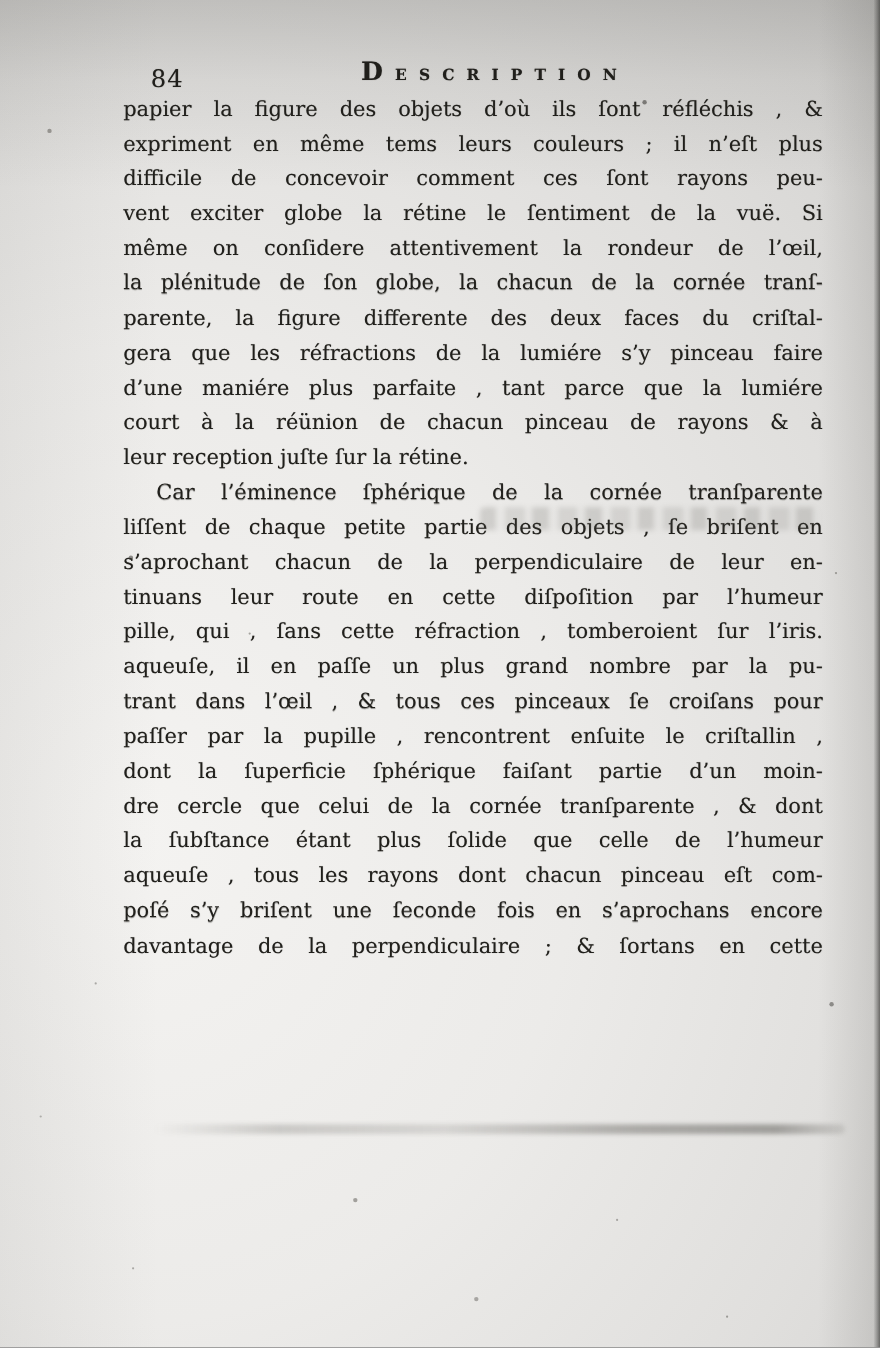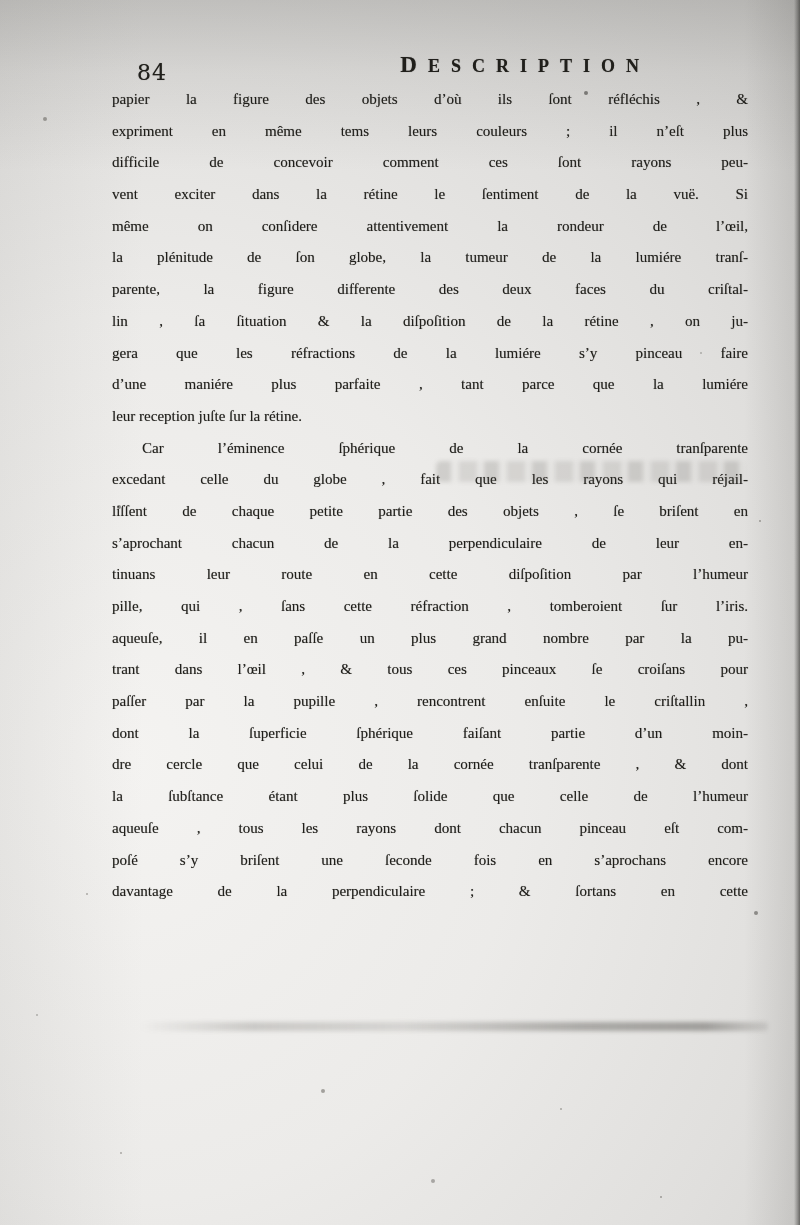--- a/index.html
+++ b/index.html
@@ -19,50 +19,48 @@
       radial-gradient(130% 95% at 16% 62%, #f4f3f1 0%, #ecebe9 38%, #e0dfdd 66%, #d4d3d1 88%, #cbcac8 100%);
     font-family: "DejaVu Serif", "Liberation Serif", serif;
     color: var(--ink, #201f1b);
   }
   
   .running-header {
     position: absolute;
     left: 250px;
     top: 52px;
     width: 400px;
-    text-align: right;
-    font-size: 18px;
+    text-align: center;
+    font-size: 14px;
     font-weight: 700;
     letter-spacing: 11px;
     color: var(--ink, #201f1b);
     text-shadow: 0 0 0.8px rgba(32,31,27,0.55);
     white-space: nowrap;
-    font-family: Liberation Serif, serif;
   }
   .running-header::first-letter {
     font-size: 23px;
   }
   .page-number {
     position: absolute;
     left: 137px;
     top: 60px;
     font-size: 22px;
     letter-spacing: 1px;
     text-shadow: 0 0 0.8px rgba(32,31,27,0.5);
   }
   
   .text-block {
     position: absolute;
     left: 112px;
     top: 84px;
     width: 636px;
-    font-size: 15px;
+    font-size: 19px;
     line-height: 31.7px;
     text-shadow: 0.2px 0.2px 0.7px rgba(32,31,27,0.45);
-    font-family: Liberation Serif, serif;
   }
   .line {
     height: 31.7px;
     white-space: nowrap;
     text-align: justify;
     text-align-last: justify;
     text-justify: inter-word;
   }
   .line.last {
     text-align-last: left;
@@ -137,32 +135,31 @@
 <body>
 
 <div class="scan">
   <div class="page-number">84</div>
   <div class="running-header">DESCRIPTION</div>
   <div class="text-block">
       <div class="para">
         <div class="line">papier la figure des objets d’où ils ſont réfléchis , &amp;</div>
         <div class="line">expriment en même tems leurs couleurs ; il n’eſt plus</div>
         <div class="line">difficile de concevoir comment ces ſont rayons peu-</div>
-        <div class="line">vent exciter dans la rétine le ſentiment de la vuë. Si</div>
+        <div class="line">vent exciter globe la rétine le ſentiment de la vuë. Si</div>
         <div class="line">même on conſidere attentivement la rondeur de l’œil,</div>
-        <div class="line">la plénitude de ſon globe, la tumeur de la lumiére tranſ-</div>
+        <div class="line">la plénitude de ſon globe, la chacun de la cornée tranſ-</div>
         <div class="line">parente, la figure differente des deux faces du criſtal-</div>
-        <div class="line">lin , ſa ſituation &amp; la diſpoſition de la rétine , on ju-</div>
         <div class="line">gera que les réfractions de la lumiére s’y pinceau faire</div>
         <div class="line">d’une maniére plus parfaite , tant parce que la lumiére</div>
+        <div class="line">court à la réünion de chacun pinceau de rayons &amp; à</div>
         <div class="line last">leur reception juſte ſur la rétine.</div>
       </div>
       <div class="para">
         <div class="line indent">Car l’éminence ſphérique de la cornée tranſparente</div>
-        <div class="line">excedant celle du globe , fait que les rayons qui réjail-</div>
         <div class="line">liſſent de chaque petite partie des objets , ſe briſent en</div>
         <div class="line">s’aprochant chacun de la perpendiculaire de leur en-</div>
         <div class="line">tinuans leur route en cette diſpoſition par l’humeur</div>
         <div class="line">pille, qui , ſans cette réfraction , tomberoient ſur l’iris.</div>
         <div class="line">aqueuſe, il en paſſe un plus grand nombre par la pu-</div>
         <div class="line">trant dans l’œil , &amp; tous ces pinceaux ſe croiſans pour</div>
         <div class="line">paſſer par la pupille , rencontrent enſuite le criſtallin ,</div>
         <div class="line">dont la ſuperficie ſphérique faiſant partie d’un moin-</div>
         <div class="line">dre cercle que celui de la cornée tranſparente , &amp; dont</div>
         <div class="line">la ſubſtance étant plus ſolide que celle de l’humeur</div>

